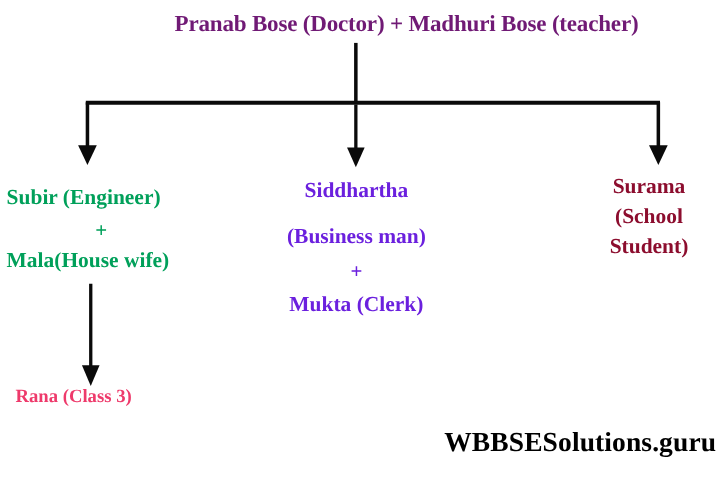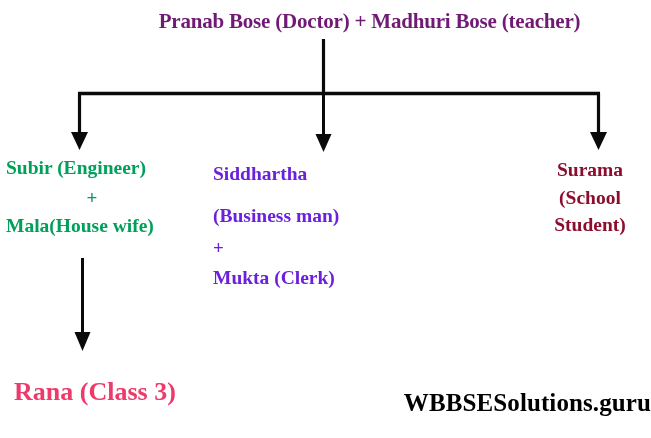--- a/index.html
+++ b/index.html
@@ -26,57 +26,57 @@
     left: 0;
     top: 9px;
     width: 651px;
     text-align: center;
     font-size: 21px;
     letter-spacing: -0.2px;
   }
   
   #branch-left {
     left: 6px;
-    top: 156px;
+    top: 168px;
     text-align: left;
     font-size: 19.5px;
   }
   #branch-left .plus-row {
     text-align: center;
     width: 172px;
     font-size: 19px;
     margin: 6px 0 5px 0;
   }
   
   #branch-middle {
     left: 213px;
     top: 162px;
     width: 222px;
-    text-align: left;
+    text-align: center;
     font-size: 19.5px;
   }
   #branch-middle .line2 { margin-top: 18px; }
   #branch-middle .plus-row {
     font-size: 19px;
     margin: 8px 0 7px 0;
   }
   
   #branch-right {
     left: 529px;
     top: 156px;
     width: 122px;
     text-align: center;
     font-size: 19.5px;
     line-height: 1.42;
   }
   
   #node-rana {
     left: 14px;
-    top: 376px;
-    font-size: 26px;
+    top: 350px;
+    font-size: 17px;
     text-align: left;
   }
   
   #watermark {
     left: 0;
     top: 388px;
     width: 651px;
     text-align: right;
     font-size: 25px;
     letter-spacing: 0.1px;

